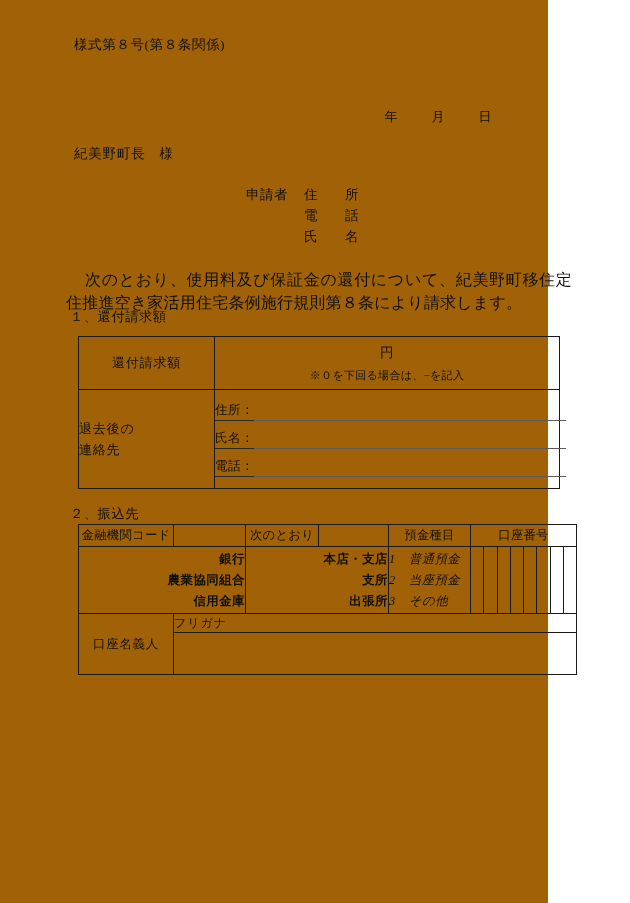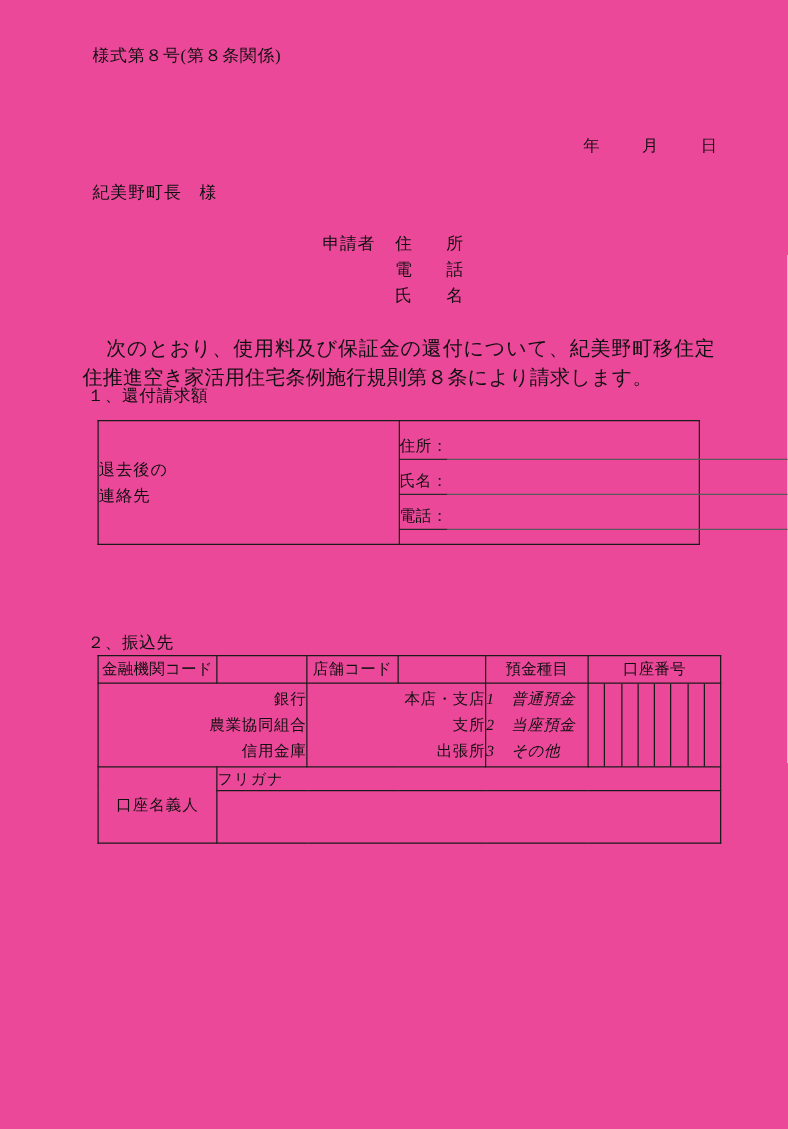--- a/index.html
+++ b/index.html
@@ -12,23 +12,23 @@
     width: 630px;
     height: 903px;
     position: relative;
     font-family: "Liberation Serif", "DejaVu Serif", serif;
     color: #101010;
     overflow: hidden;
   }
   .page {
     position: absolute;
     left: 0; top: 0;
-    width: 630px;
+    width: 548px;
     height: 903px;
-    background: #ec4899;
+    background: #a16207;
   }
 
   
   .form-no {
     position: absolute;
     left: 74px;
     top: 36px;
     font-size: 13.5px;
     letter-spacing: 0.6px;
     white-space: nowrap;
@@ -61,21 +61,21 @@
     top: 145px;
     font-size: 13.5px;
     letter-spacing: 0.8px;
     white-space: nowrap;
   }
   .addressee .sama { padding-left: 14px; }
 
   
   .applicant {
     position: absolute;
-    left: 258px;
+    left: 246px;
     top: 184px;
     font-size: 13.5px;
     line-height: 21px;
     letter-spacing: 0.5px;
   }
   .applicant .row { white-space: nowrap; }
   .applicant .lbl {
     display: inline-block;
     width: 58px;
   }
@@ -188,20 +188,21 @@
     padding: 0;
     vertical-align: middle;
   }
   .bh { text-align: center; height: 21px; letter-spacing: 0.2px; }
   .bank-names, .branch-names {
     height: 66px;
     text-align: right;
     line-height: 21px;
     padding: 1px 6px 1px 2px;
     letter-spacing: 0.5px;
+    font-weight: bold;
   }
   .depo-types {
     height: 66px;
     line-height: 21px;
     padding: 1px 2px 1px 6px;
     letter-spacing: 0.4px;
     font-style: italic;
   }
   .depo-types .num {
     display: inline-block;
@@ -266,20 +267,27 @@
 
   <div class="body-text">
     <span class="indent">次のとおり、使用料及び保証金の還付について、紀美野町移住定住推進空き家活用住宅</span><span>条例施行規則第８条により請求します。</span>
   </div>
 
   <div class="sec-label sec-1">１、還付請求額</div>
 
   <table class="tbl-refund">
     <tbody>
       <tr>
+        <td class="c-label">還付請求額</td>
+        <td class="cell-amount">
+          <div class="yen">円</div>
+          <div class="note">※０を下回る場合は、−を記入</div>
+        </td>
+      </tr>
+      <tr>
         <td class="cell-contact-label">
           <div>退去後の</div>
           <div>連絡先</div>
         </td>
         <td class="cell-contact-lines">
           <span class="fill-row">
             <span class="fl-lbl">住所：</span><span class="fl-line"></span>
           </span>
           <span class="fill-row">
             <span class="fl-lbl">氏名：</span><span class="fl-line"></span>
@@ -300,21 +308,21 @@
       <col style="width:72px">
       <col style="width:73px">
       <col style="width:70px">
       <col style="width:82px">
       <col style="width:106px">
     </colgroup>
     <tbody>
       <tr>
         <td class="bh">金融機関コード</td>
         <td class="bh"></td>
-        <td class="bh">店舗コード</td>
+        <td class="bh">次のとおり</td>
         <td class="bh"></td>
         <td class="bh">預金種目</td>
         <td class="bh">口座番号</td>
       </tr>
       <tr>
         <td class="bank-names" colspan="2">
           <div>銀行</div>
           <div>農業協同組合</div>
           <div>信用金庫</div>
         </td>

